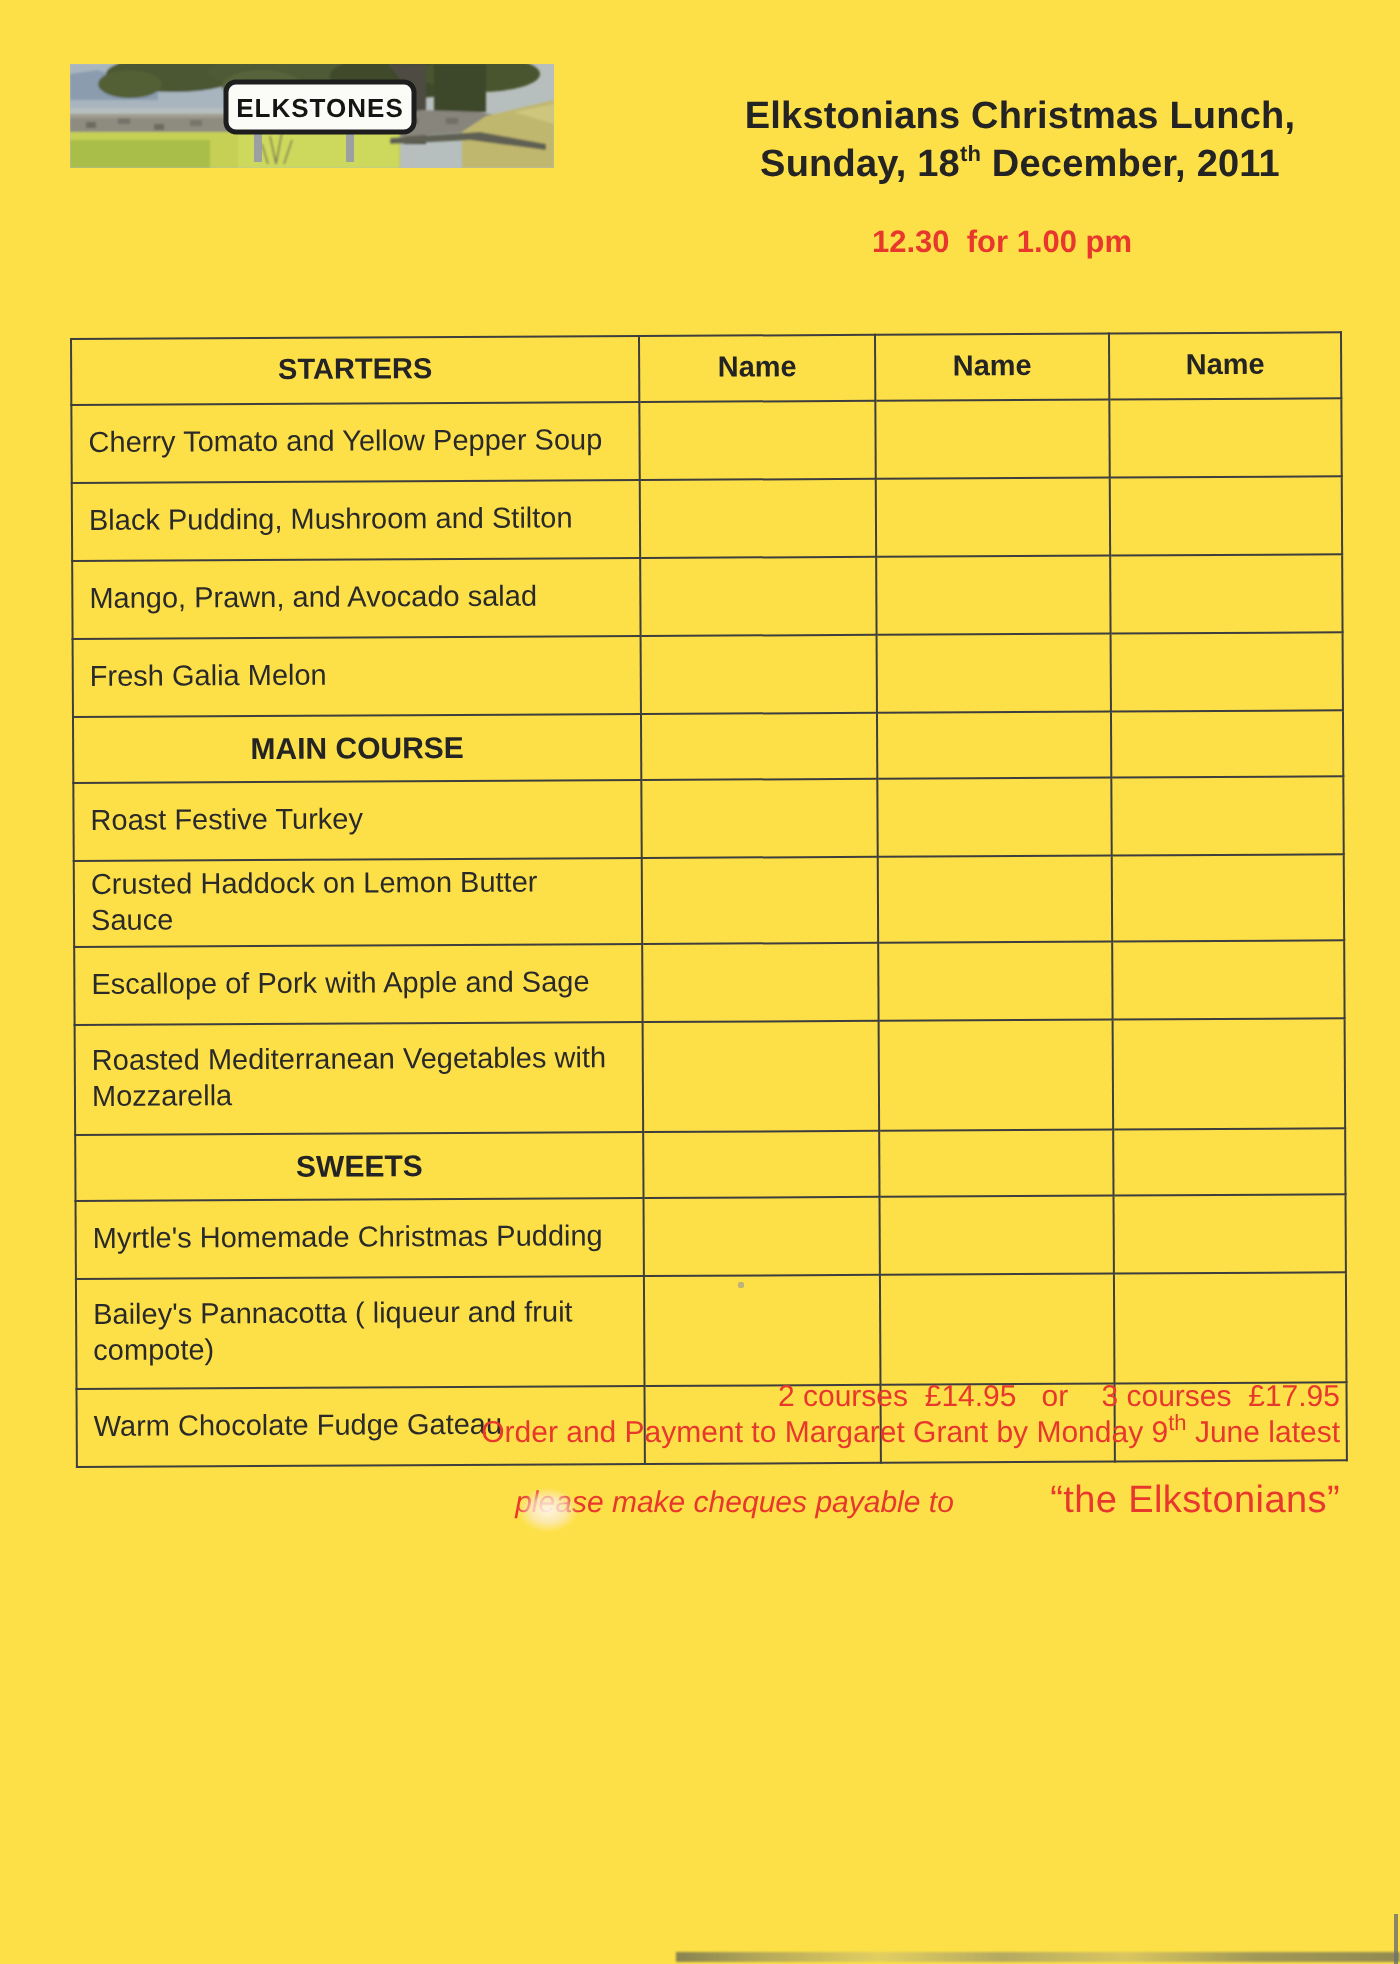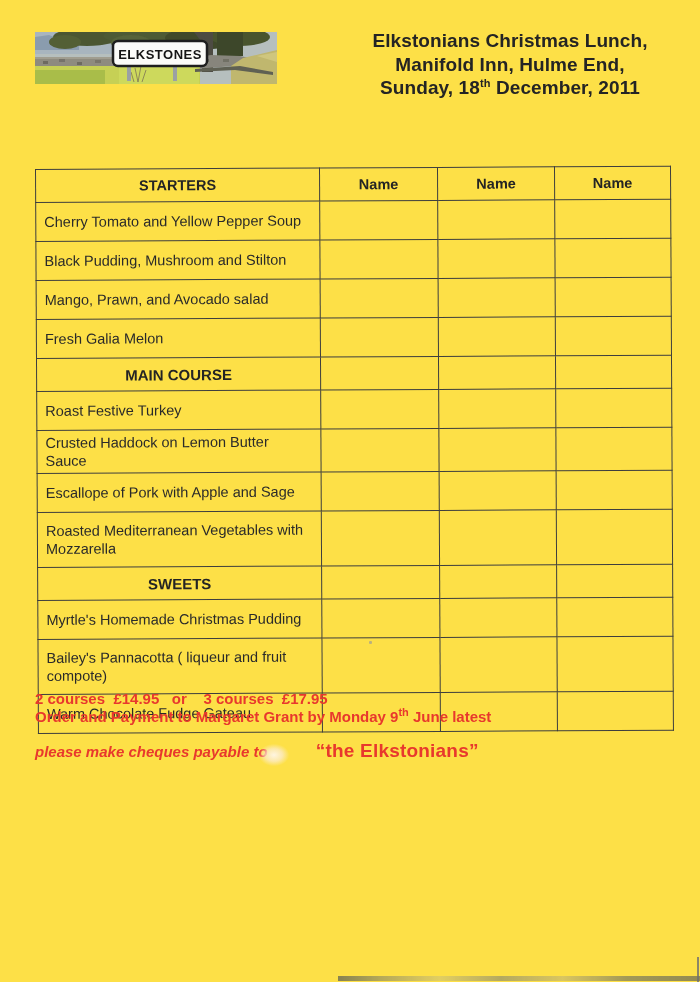--- a/index.html
+++ b/index.html
@@ -14,21 +14,21 @@
     font-family:"Liberation Sans","DejaVu Sans",sans-serif;
     position:relative;overflow:hidden;
   }
   .page{position:absolute;inset:0;background:#fde047;}
 
   
   .photo{position:absolute;left:35px;top:32px;width:242px;height:52px;}
 
   
   .title-block{
-    position:absolute;left:340px;top:29px;width:340px;
+    position:absolute;left:340px;top:47px;width:340px;
     text-align:center;font-weight:bold;font-size:19px;line-height:23.5px;
     color:var(--ink);letter-spacing:0.1px;
   }
   .sup{font-size:11px;vertical-align:super;line-height:0;}
 
   .time-note{
     position:absolute;left:351px;top:113px;width:300px;
     text-align:center;color:var(--red);font-weight:bold;font-size:15.5px;
     white-space:pre;
   }
@@ -53,21 +53,21 @@
     font-size:14.5px;color:#2a2a2a;text-align:left;
     padding:3px 8px 3px 8px !important;line-height:18px;
   }
   .section-cell{
     font-size:15px;font-weight:bold;color:var(--ink);text-align:center;
   }
 
   
   .footer{
     position:absolute;left:35px;top:690px;width:635px;
-    text-align:left;color:var(--red);font-weight:bold;
+    text-align:right;color:var(--red);font-weight:normal;
   }
   .prices-line{font-size:15px;white-space:pre;}
   .order-line{font-size:15px;margin-top:1px;}
   .cheque-line{margin-top:15px;font-size:15px;font-style:italic;}
   .payee{font-size:19px;font-style:normal;letter-spacing:0.2px;margin-left:44px;}
 
   
   .smudge{
     position:absolute;left:259px;top:744px;width:30px;height:22px;
     background:radial-gradient(ellipse at center,
@@ -138,24 +138,24 @@
       <rect x="138" y="33" width="4" height="16" fill="#9ba1a3"></rect>
       <g>
         <rect x="78" y="9" width="94" height="25" rx="5" fill="#fbfbf8" stroke="#1e1e1e" stroke-width="2.5"></rect>
         <text x="125" y="26.5" text-anchor="middle" font-weight="bold" font-size="13" fill="#151515" letter-spacing="0.5">ELKSTONES</text>
       </g>
     </svg>
   </div>
 
   <div class="title-block">
     <div>Elkstonians Christmas Lunch,</div>
-    <div>Manifold Inn, Hulme End,</div>
     <div><span>Sunday, 18</span><span class="sup">th</span><span> December, 2011</span></div>
   </div>
 
+  <div class="time-note">12.30  for 1.00 pm</div>
 
   <table class="menu-table">
     <colgroup>
       <col style="width:284px">
         <col style="width:118px">
         <col style="width:117px">
         <col style="width:116px">
     </colgroup>
     <thead>
       <tr>

